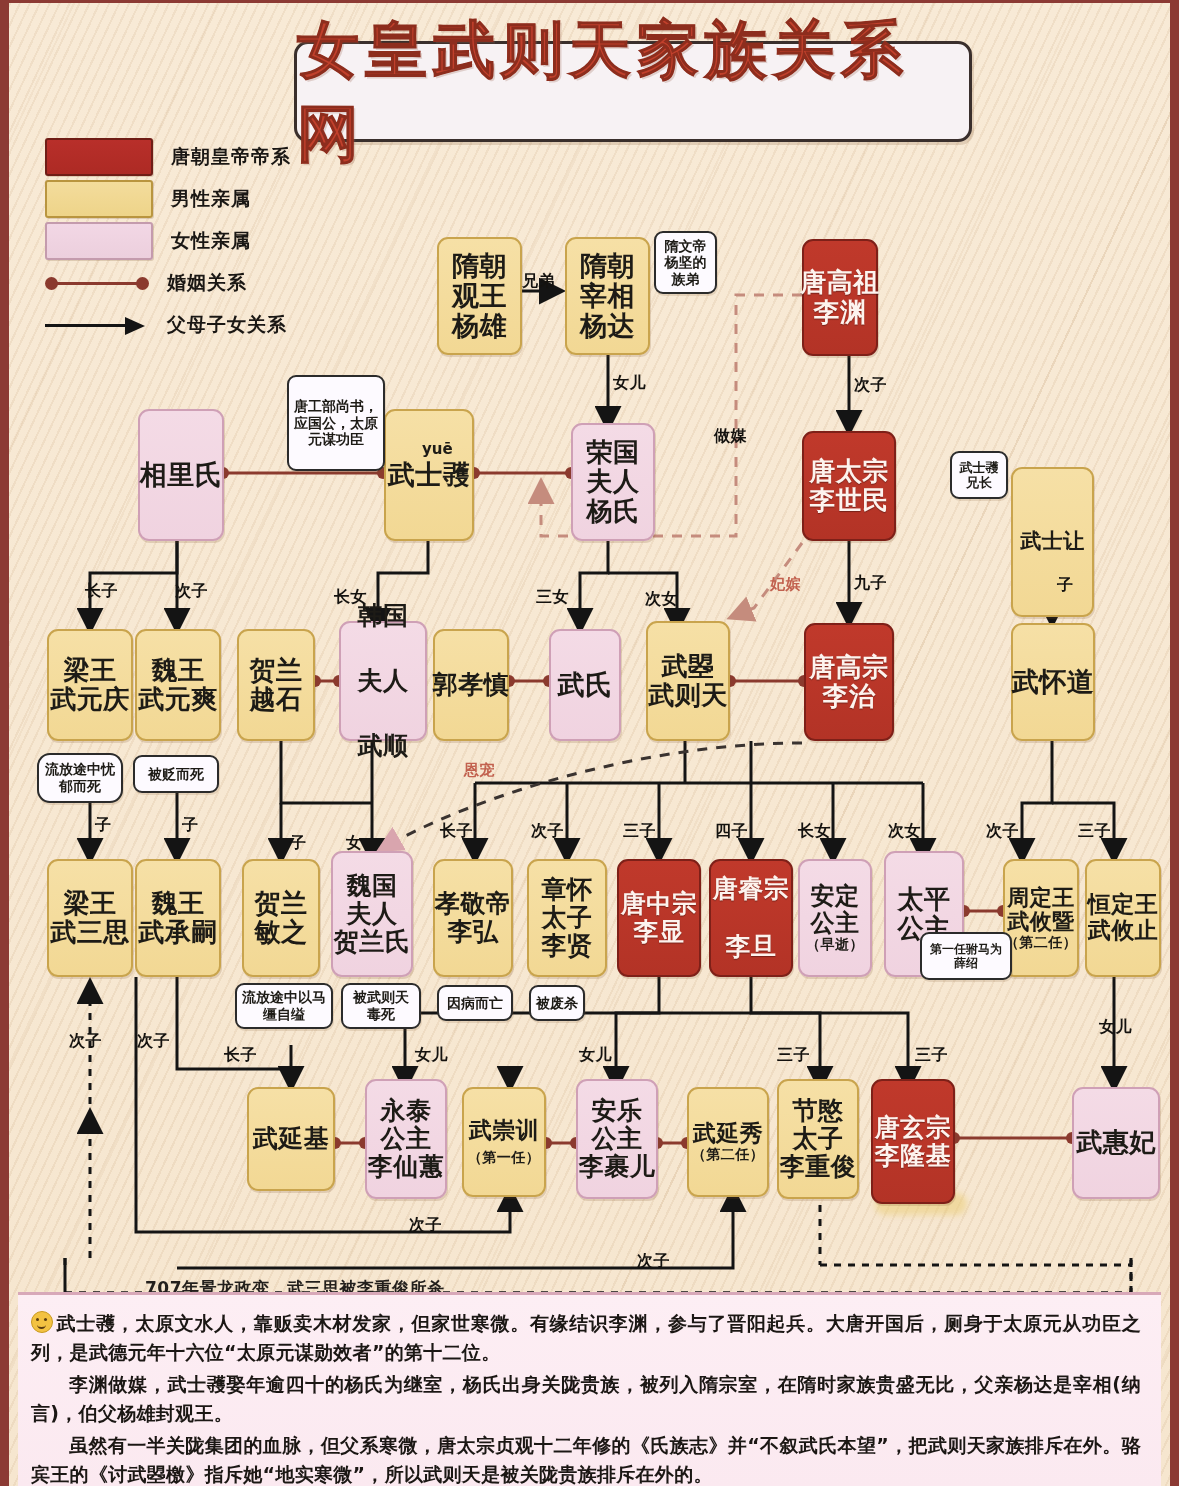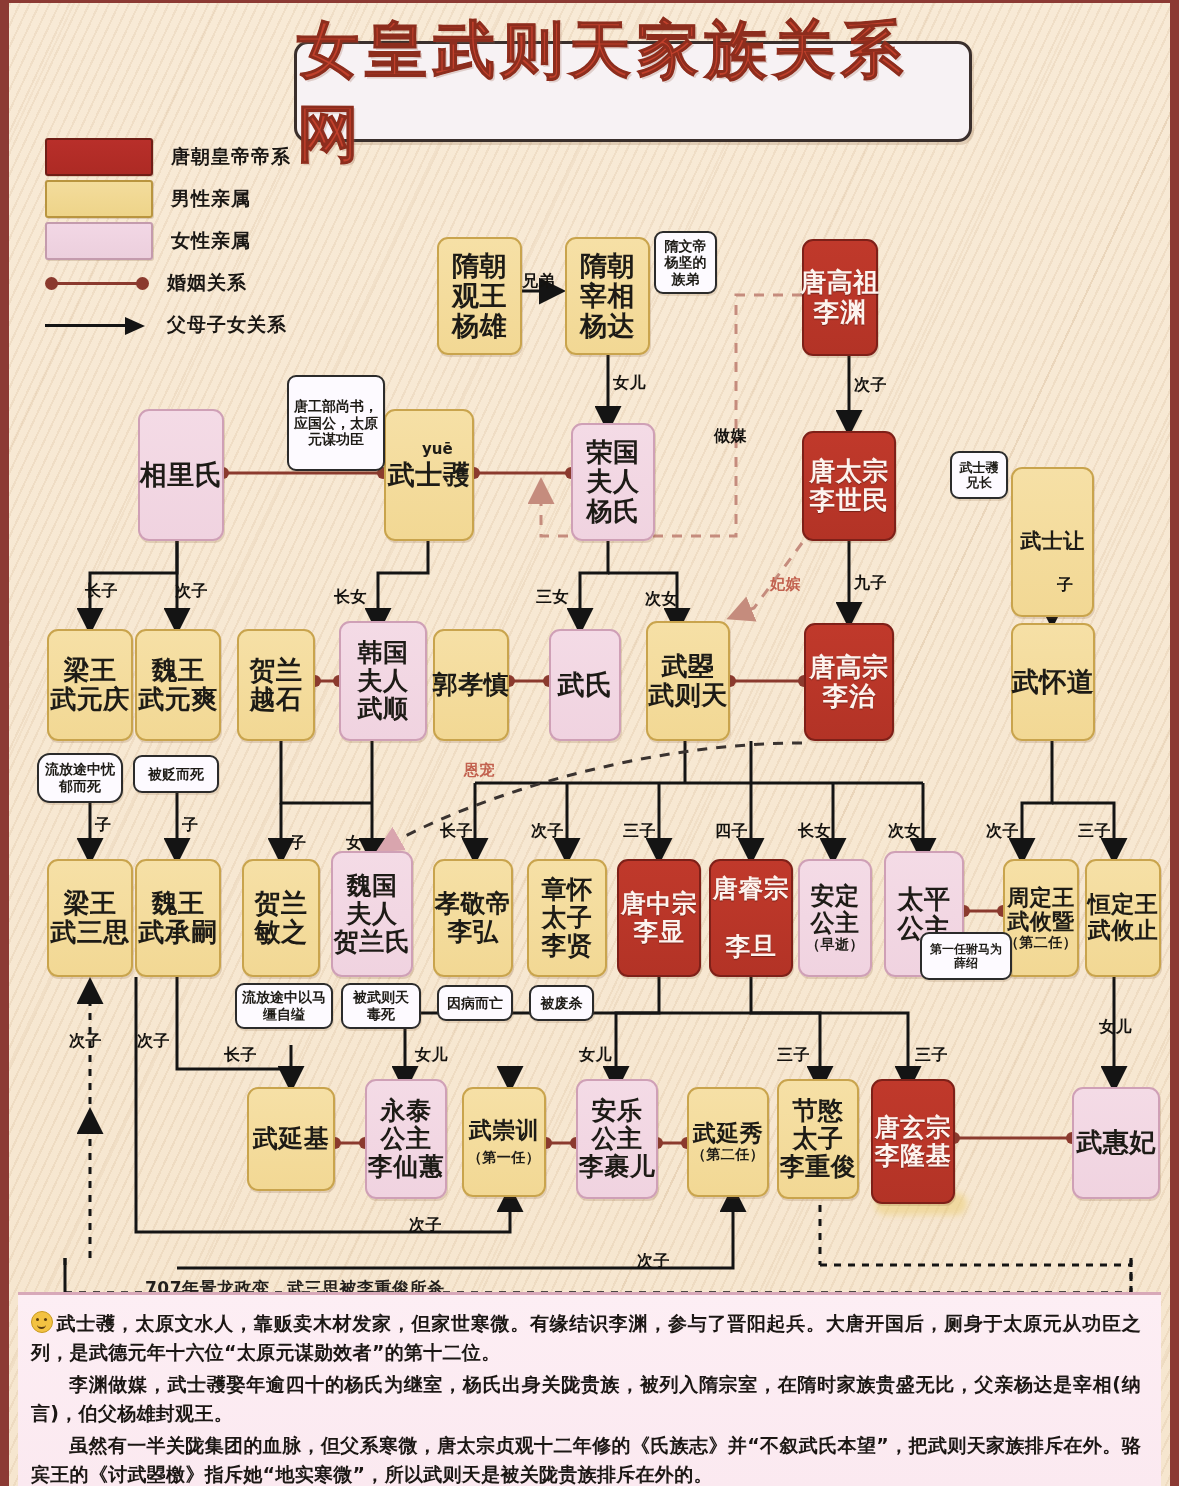--- a/index.html
+++ b/index.html
@@ -348,21 +348,21 @@
     <span class="ln">武元庆</span>
   </div>
   <div class="node male" style="left:126px;top:626px;width:86px;height:112px;font-size:26px;">
     <span class="ln">魏王</span>
     <span class="ln">武元爽</span>
   </div>
   <div class="node male" style="left:228px;top:626px;width:78px;height:112px;font-size:26px;">
     <span class="ln">贺兰</span>
     <span class="ln">越石</span>
   </div>
-  <div class="node female" style="left:330px;top:618px;width:88px;height:120px;font-size:25px;">
+  <div class="node female" style="left:330px;top:618px;width:88px;height:120px;font-size:25px;gap:37px;">
     <span class="ln">韩国</span>
     <span class="ln">夫人</span>
     <span class="ln">武顺</span>
   </div>
   <div class="node male" style="left:424px;top:626px;width:76px;height:112px;font-size:25px;">
     <span class="ln">郭孝慎</span>
   </div>
   <div class="node female" style="left:540px;top:626px;width:72px;height:112px;font-size:27px;">
     <span class="ln">武氏</span>
   </div>
@@ -467,21 +467,21 @@
   </div>
 
   <div class="callout" style="left:645px;top:228px;width:63px;height:63px;font-size:14px;">隋文帝杨坚的族弟</div>
   <div class="callout" style="left:278px;top:372px;width:98px;height:96px;font-size:14px;">唐工部尚书，应国公，太原元谋功臣</div>
   <div class="callout" style="left:941px;top:448px;width:58px;height:48px;font-size:13px;">武士彟兄长</div>
   <div class="callout" style="left:28px;top:750px;width:86px;height:50px;font-size:14px;border-radius:13px;">流放途中忧郁而死</div>
   <div class="callout" style="left:124px;top:752px;width:86px;height:38px;font-size:14px;">被贬而死</div>
   <div class="callout" style="left:226px;top:980px;width:98px;height:46px;font-size:14px;">流放途中以马缰自缢</div>
   <div class="callout" style="left:332px;top:980px;width:80px;height:46px;font-size:14px;">被武则天毒死</div>
   <div class="callout" style="left:428px;top:982px;width:76px;height:36px;font-size:14px;">因病而亡</div>
-  <div class="callout" style="left:520px;top:982px;width:65px;height:36px;font-size:14px;">被废杀</div>
+  <div class="callout" style="left:520px;top:982px;width:56px;height:36px;font-size:14px;">被废杀</div>
   <div class="callout" style="left:911px;top:929px;width:92px;height:48px;font-size:12px;">第一任驸马为薛绍</div>
 
   <div class="edgelabel" style="left:513px;top:268px;">兄弟</div>
   <div class="edgelabel" style="left:604px;top:370px;">女儿</div>
   <div class="edgelabel" style="left:845px;top:372px;">次子</div>
   <div class="edgelabel" style="left:845px;top:570px;">九子</div>
   <div class="edgelabel" style="left:705px;top:423px;">做媒</div>
   <div class="edgelabel rose" style="left:761px;top:572px;">妃嫔</div>
   <div class="edgelabel" style="left:1048px;top:572px;">子</div>
   <div class="edgelabel" style="left:76px;top:578px;">长子</div>

